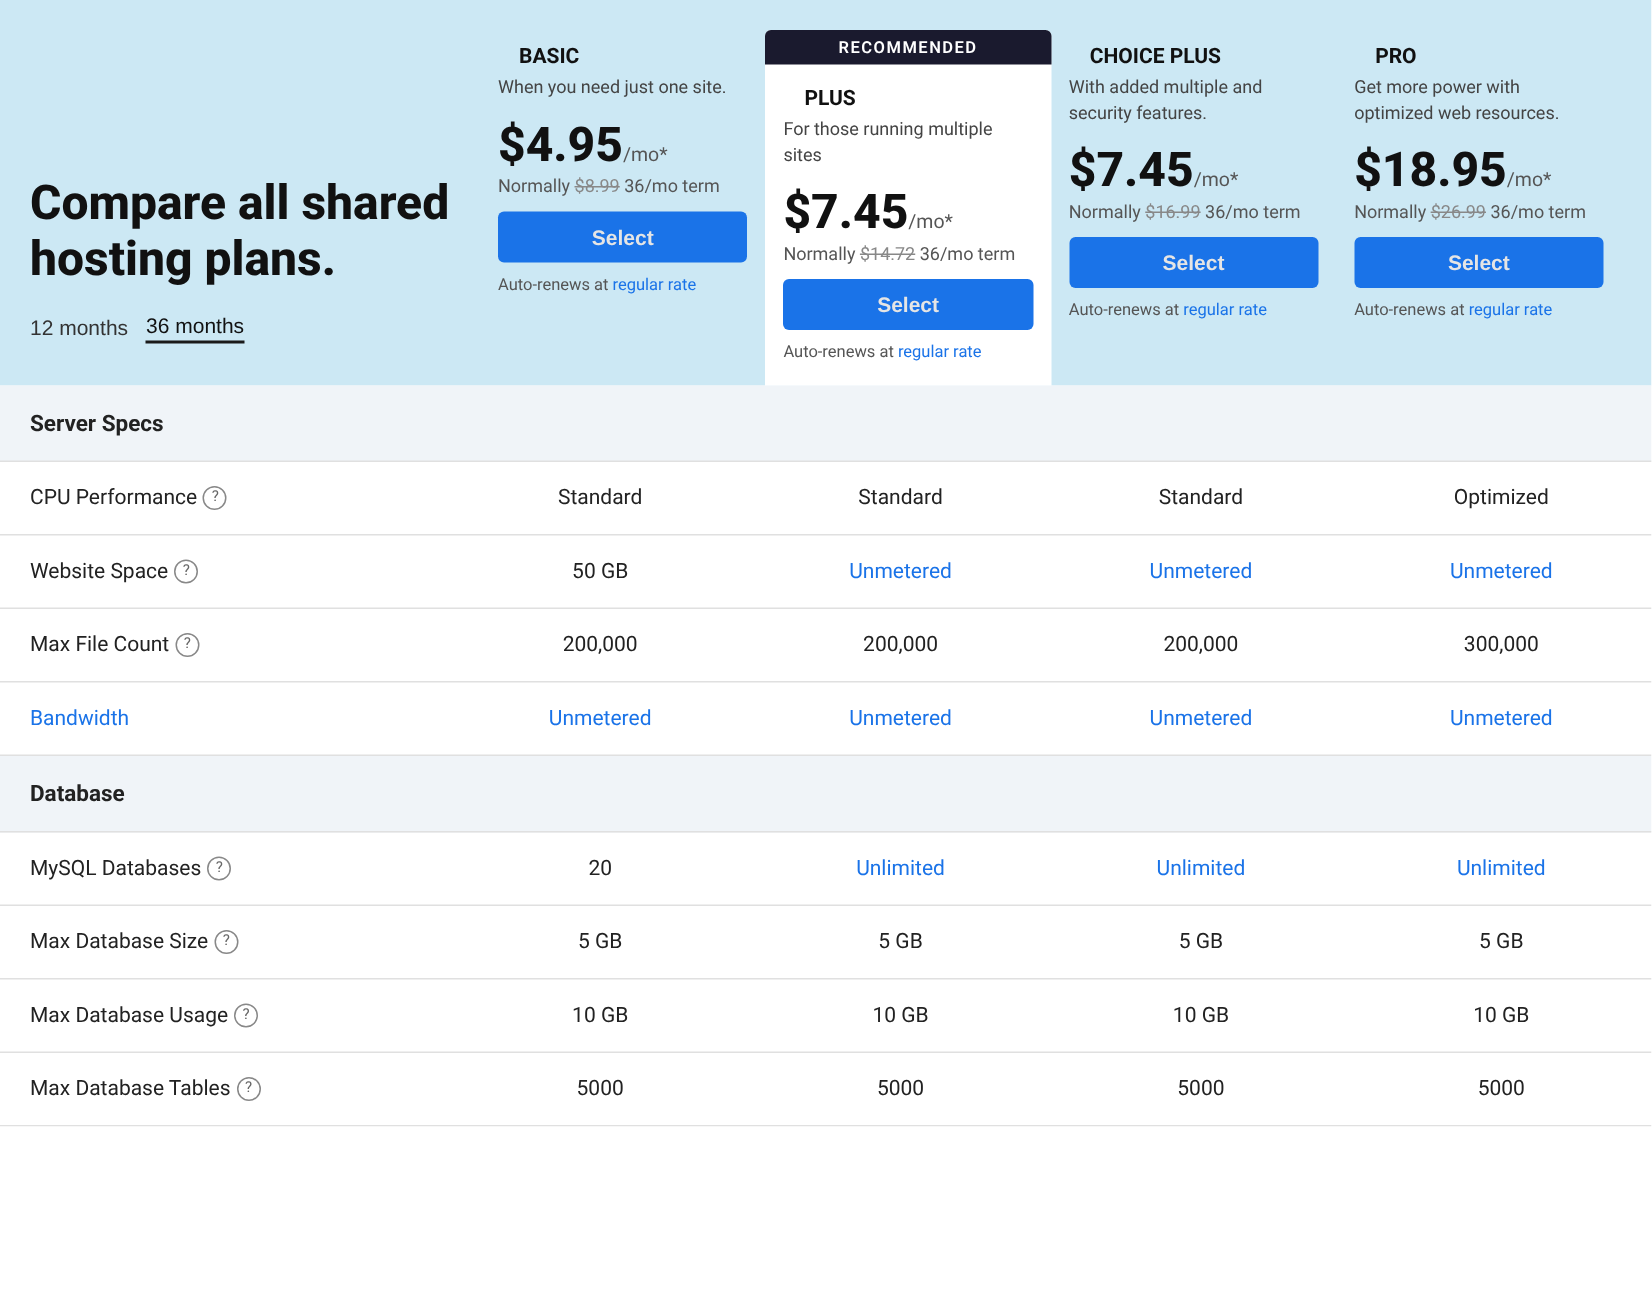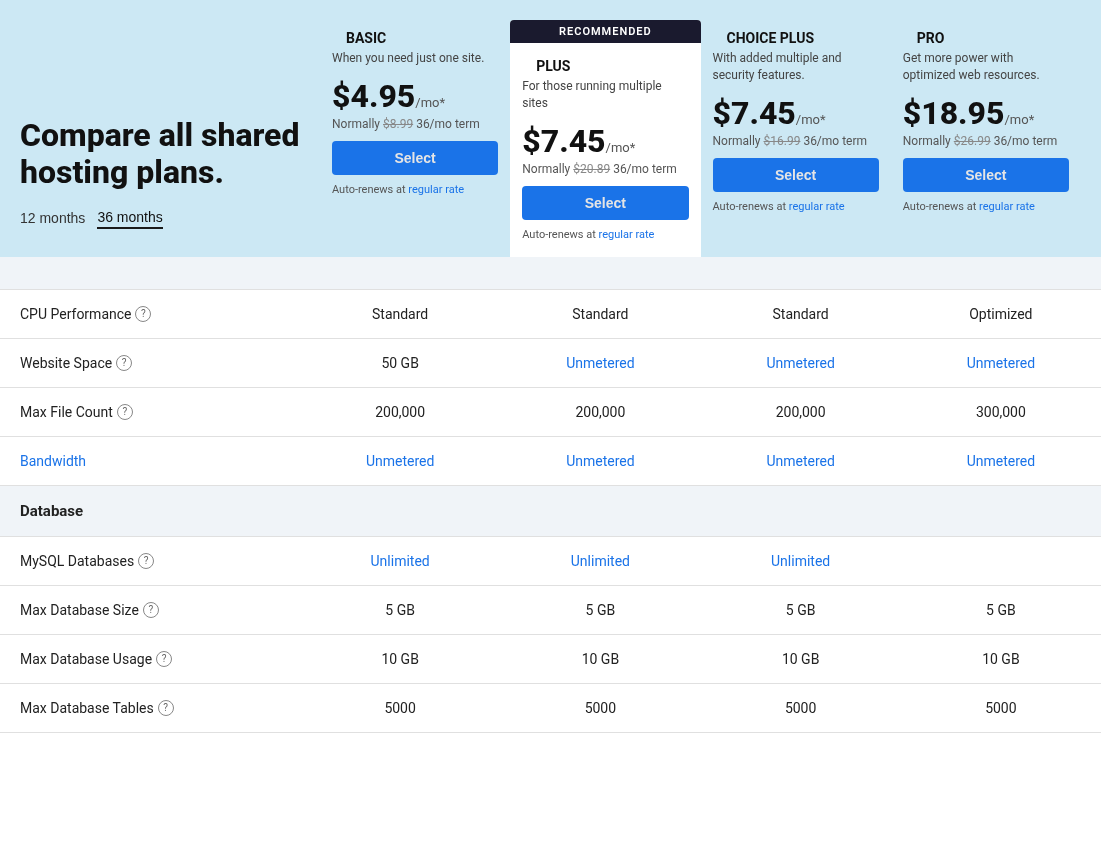--- a/index.html
+++ b/index.html
@@ -228,21 +228,21 @@
     </div>
   </div>
     <div class="plan-col recommended">
       <div class="recommended-badge">RECOMMENDED</div>
     <div class="plan-name">PLUS</div>
     <div class="plan-desc">For those running multiple sites</div>
     <div>
       <span class="price-main">$7.45</span><span class="price-mo">/mo*</span>
     </div>
     <div class="price-normal">
-      Normally <s>$20.89</s> 36/mo term
+      Normally <s>$14.72</s> 36/mo term
     </div>
     <button class="select-btn">Select</button>
     <div class="auto-renew">
       Auto-renews at <a href="#">regular rate</a>
     </div>
   </div>
     <div class="plan-col">
     <div class="plan-name">CHOICE PLUS</div>
     <div class="plan-desc">With added multiple and security features.</div>
     <div>
@@ -267,20 +267,21 @@
     </div>
     <button class="select-btn">Select</button>
     <div class="auto-renew">
       Auto-renews at <a href="#">regular rate</a>
     </div>
   </div>
   </div>
 
 <div class="table-section" id="comparison-table">
     <div class="table-row section-header">
+      <div class="table-cell">Server Specs</div>
       <div class="table-cell"></div>
       <div class="table-cell"></div>
       <div class="table-cell"></div>
       <div class="table-cell"></div>
     </div>
     <div class="table-row">
       <div class="table-cell">
         <span class="feature-label">CPU Performance<span class="help-icon">?</span></span>
       </div>
       <div class="table-cell">Standard</div>
@@ -335,20 +336,21 @@
       <div class="table-cell">Database</div>
       <div class="table-cell"></div>
       <div class="table-cell"></div>
       <div class="table-cell"></div>
       <div class="table-cell"></div>
     </div>
     <div class="table-row">
       <div class="table-cell">
         <span class="feature-label">MySQL Databases<span class="help-icon">?</span></span>
       </div>
+      <div class="table-cell">20</div>
       <div class="table-cell">
         <a href="#" class="cell-link">Unlimited</a>
       </div>
       <div class="table-cell">
         <a href="#" class="cell-link">Unlimited</a>
       </div>
       <div class="table-cell">
         <a href="#" class="cell-link">Unlimited</a>
       </div>
     </div>

